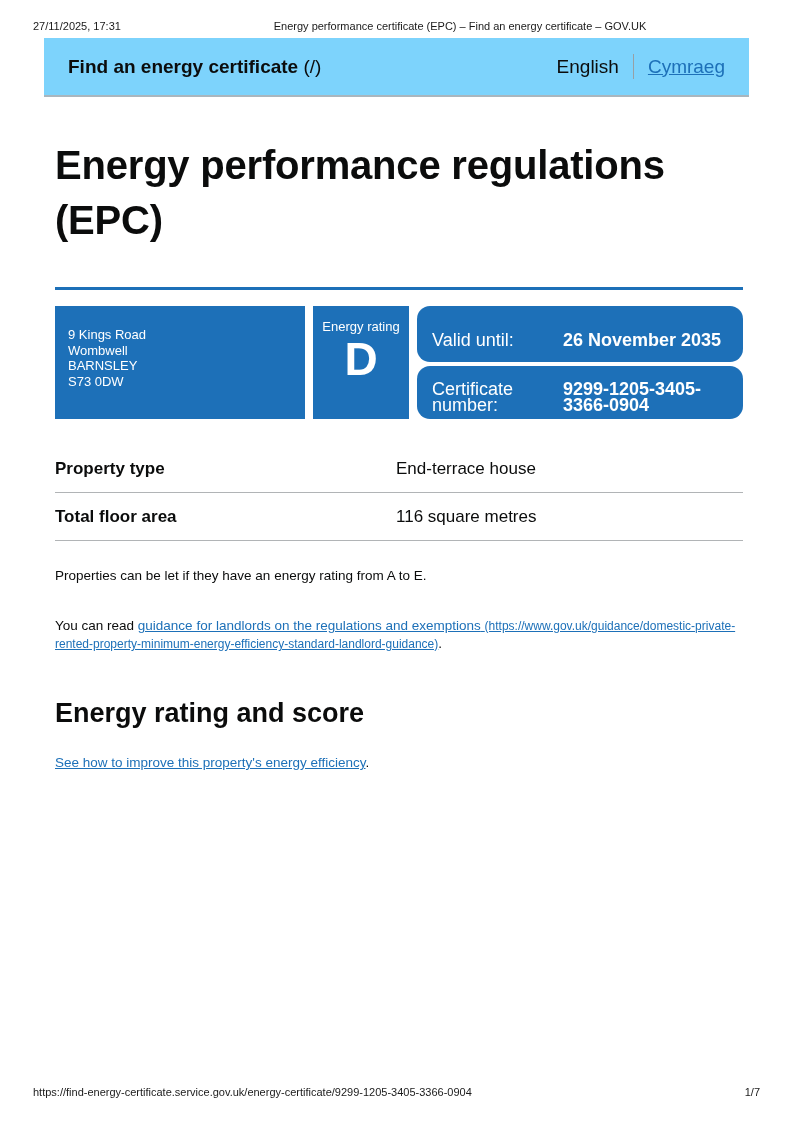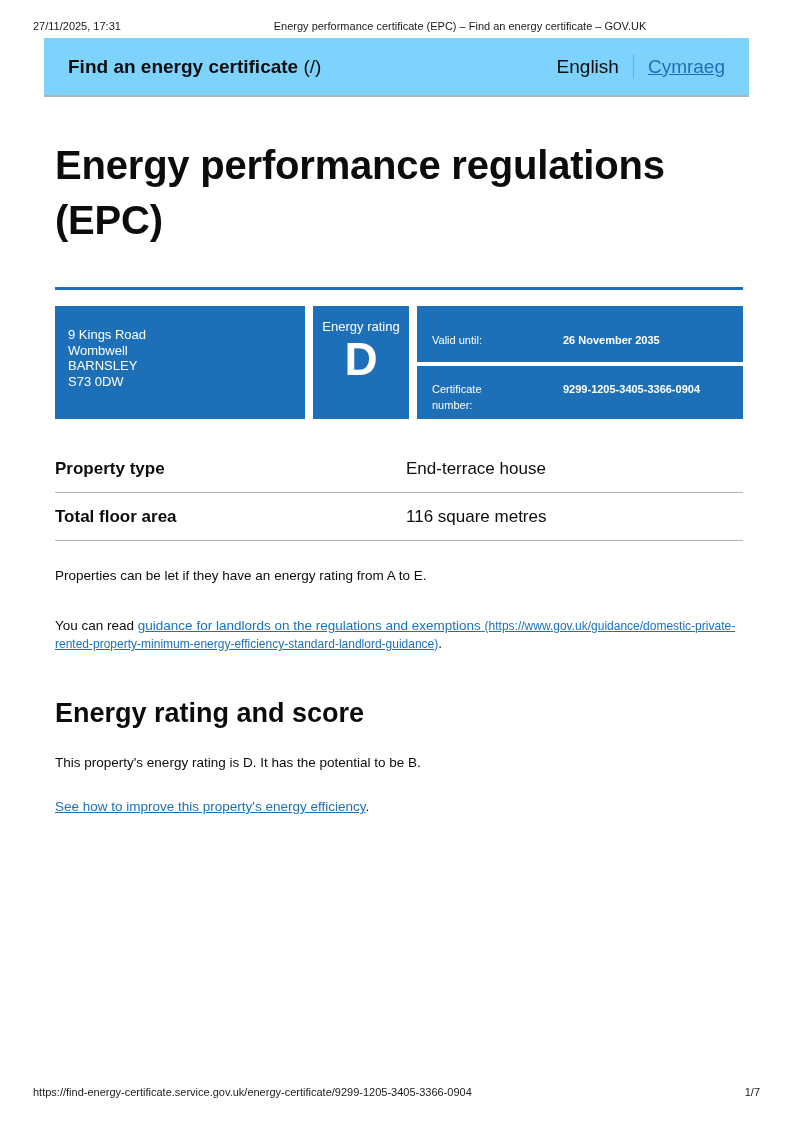--- a/index.html
+++ b/index.html
@@ -53,32 +53,32 @@
   .summary-box {
     margin-top: 16px; height: 113px;
     display: grid; grid-template-columns: 250px 96px 1fr; gap: 8px;
   }
   .blue-cell { background: #1d70b8; color: #ffffff; }
   .address-cell { padding: 21px 12px 0 13px; font-size: 13px; line-height: 15.5px; }
   .rating-cell { text-align: center; padding-top: 13px; }
   .rating-label { font-size: 13px; }
   .rating-value { font-size: 46px; line-height: 46px; font-weight: 700; margin-top: 2px; }
   .right-col { display: grid; grid-template-rows: 56px 1fr; gap: 4px; }
-  .kv-cell { display: flex; font-size: 11px; line-height: 16px; padding: 12px 14px 0 15px; }
+  .kv-cell { display: flex; font-size: 18px; line-height: 16px; padding: 12px 14px 0 15px; border-radius: 13px; }
   .kv-cell.centered { align-items: center; }
   .kv-cell.top { align-items: flex-start; padding-top: 15px; }
   .kv-label { flex: 0 0 131px; padding-right: 46px; }
   .kv-value { flex: 1; font-weight: 700; }
 
   
   .prop-table { margin-top: 26px; }
   .prop-row {
     display: grid; grid-template-columns: 341px 1fr;
     padding: 14px 0 13px; border-bottom: 1px solid #b1b4b6;
-    font-size: 17px; line-height: 20px; gap: 10px;
+    font-size: 17px; line-height: 20px;
   }
   .prop-label { font-weight: 700; }
 
   
   h2.section-heading { margin-top: 23px; font-size: 27px; line-height: 30px; font-weight: 700; }
   h2.section-heading.spaced { margin-top: 45px; }
   p.body-text { margin-top: 26px; font-size: 13.5px; line-height: 18px; }
   p.body-text.tight { margin-top: 32px; }
   a.inline-link { color: #1d70b8; text-decoration: underline; }
   .link-url { font-size: 12px; }
@@ -142,21 +142,20 @@
       <div class="prop-value">116 square metres</div>
     </div>
   </div>
 
   <p class="body-text">Properties can be let if they have an energy rating from A to E.</p>
   <p class="body-text tight">
     <span class="plain">You can read </span><a class="inline-link"><span>guidance for landlords on the regulations and exemptions</span> <span class="link-url">(https://www.gov.uk/guidance/domestic-private-rented-property-minimum-energy-efficiency-standard-landlord-guidance)</span></a><span class="plain">.</span>
   </p>
 
   <h2 class="section-heading spaced">Energy rating and score</h2>
-  <p class="body-text">This property's energy rating is D. It has the potential to be B.</p>
   <p class="body-text">
     <a class="inline-link">See how to improve this property's energy efficiency</a><span class="plain">.</span>
   </p>
 
 </div>
 
 <div class="print-footer">
   <span>https://find-energy-certificate.service.gov.uk/energy-certificate/9299-1205-3405-3366-0904</span>
   <span>1/7</span>
 </div>

